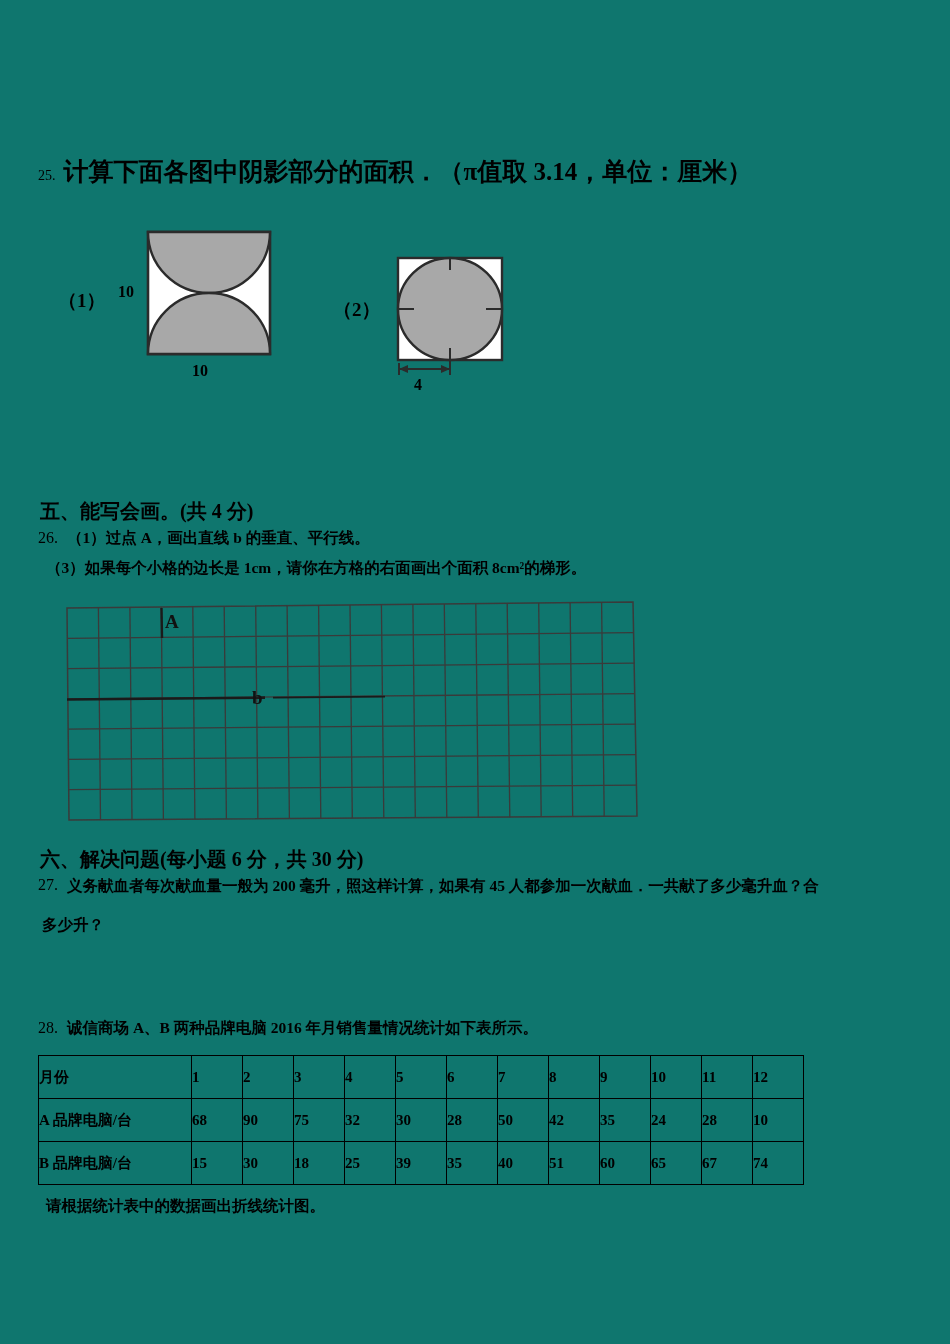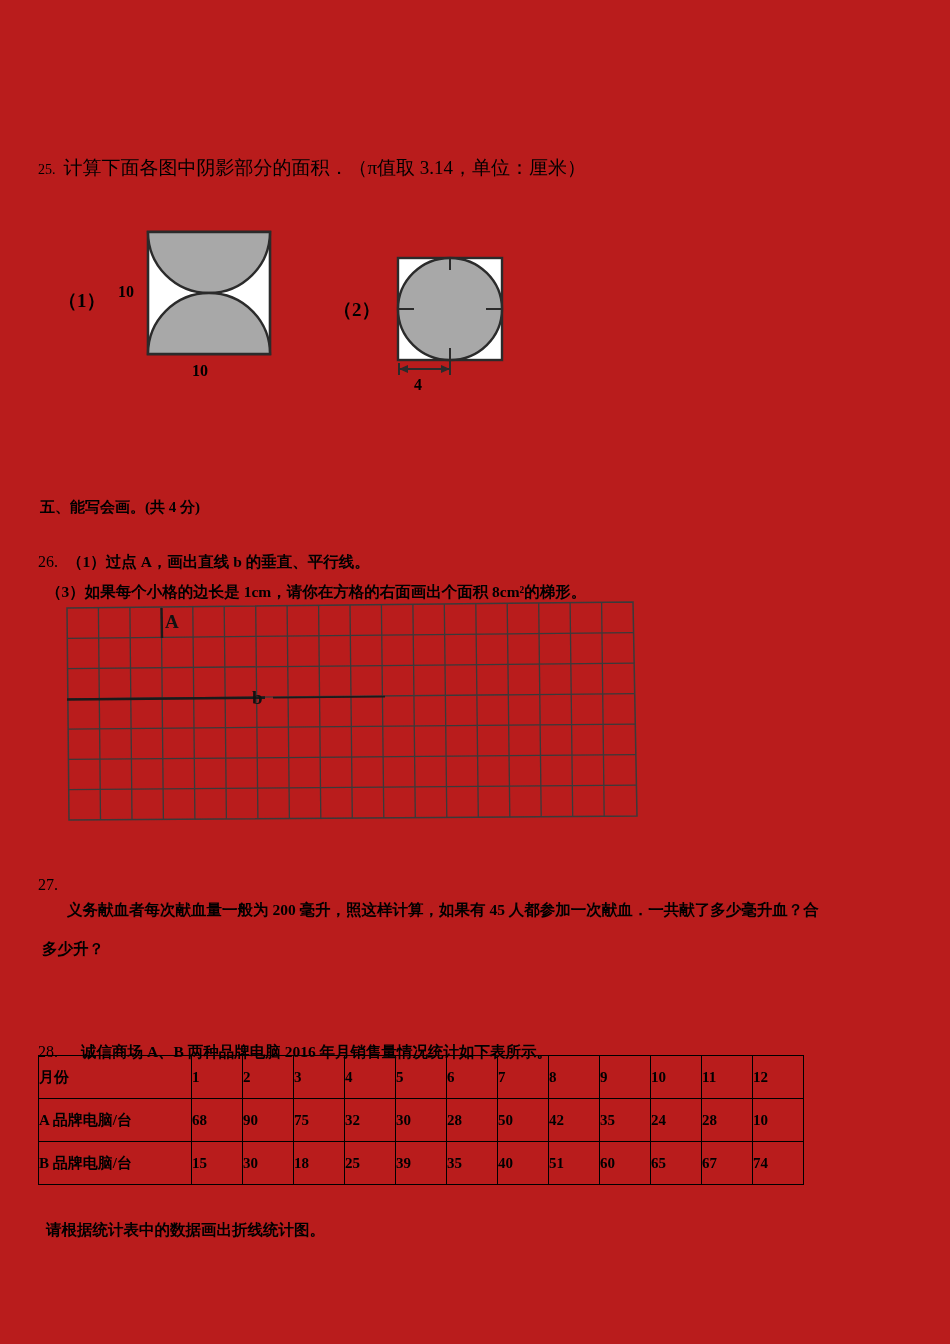--- a/index.html
+++ b/index.html
@@ -8,50 +8,49 @@
     background: #ffffff;
   }
   body {
     font-family: "Liberation Serif", "DejaVu Serif", serif;
     color: #000000;
   }
   #page {
     position: relative;
     width: 950px;
     height: 1344px;
-    background: #b91c1c;
+    background: #0f766e;
     overflow: hidden;
   }
 
   
   .qnum {
     font-family: "Liberation Serif", serif;
     font-size: 16px;
     letter-spacing: 0px;
   }
   .section-head {
     font-family: "Liberation Serif", "DejaVu Serif", serif;
-    font-size: 15px;
+    font-size: 20px;
     font-weight: bold;
     white-space: nowrap;
   }
   .small-body {
     font-family: "Liberation Serif", "DejaVu Serif", serif;
     font-size: 15.5px;
     font-weight: bold;
     white-space: nowrap;
-    margin-top: 24px;
   }
 
   .abs { position: absolute; }
 
   
   #q25-row { left: 38px; top: 155px; display: flex; align-items: baseline; }
   #q25-row .qnum { margin-right: 8px; font-weight: normal; font-size: 14px; }
-  #q25-text { font-size: 19px; font-weight: normal; white-space: nowrap; }
+  #q25-text { font-size: 25px; font-weight: bold; white-space: nowrap; }
 
   
   #fig-area { left: 0px; top: 215px; width: 950px; height: 180px; }
   .fig-label {
     font-family: "Liberation Serif", serif;
     font-size: 19px;
     font-weight: bold;
   }
   .dim-text {
     font-family: "Liberation Serif", serif;
@@ -68,21 +67,21 @@
   
   #grid-wrap { left: 55px; top: 592px; }
 
   
   #sec6-head { left: 40px; top: 846px; }
   #q27-row { left: 38px; top: 876px; display: flex; align-items: flex-start; }
   #q27-row .qnum { margin-right: 9px; font-weight: normal; }
   #q27-cont { left: 42px; top: 915px; }
 
   #q28-row { left: 38px; top: 1018px; display: flex; align-items: baseline; }
-  #q28-row .qnum { margin-right: 23px; font-weight: normal; }
+  #q28-row .qnum { margin-right: 9px; font-weight: normal; }
 
   
   #data-table-wrap { left: 38px; top: 1055px; }
   table.datatable {
     border-collapse: collapse;
     table-layout: fixed;
     font-family: "Liberation Serif", "DejaVu Serif", serif;
     font-size: 15px;
     font-weight: bold;
   }
@@ -209,20 +208,21 @@
 
       <line x1="12" y1="107.5" x2="210" y2="105.6" stroke="#1a1a1a" stroke-width="2.6"></line>
       <line x1="218" y1="105.6" x2="330" y2="104.6" stroke="#1a1a1a" stroke-width="1.6"></line>
 
       <line x1="106.5" y1="16" x2="107" y2="46" stroke="#1a1a1a" stroke-width="2.4"></line>
       <text x="110" y="36" font-family="Liberation Serif, serif" font-size="19" font-weight="bold" fill="#111">A</text>
       <text x="197" y="112" font-family="Liberation Serif, serif" font-size="19" font-weight="bold" fill="#111">b</text>
     </svg>
   </div>
 
+  <div class="abs section-head" id="sec6-head">六、解决问题(每小题 6 分，共 30 分)</div>
 
   <div class="abs" id="q27-row">
     <span class="qnum">27.</span>
     <span class="small-body">义务献血者每次献血量一般为 200 毫升，照这样计算，如果有 45 人都参加一次献血．一共献了多少毫升血？合</span>
   </div>
   <div class="abs small-body" id="q27-cont">多少升？</div>
 
   <div class="abs" id="q28-row">
     <span class="qnum">28.</span>
     <span class="small-body">诚信商场 A、B 两种品牌电脑 2016 年月销售量情况统计如下表所示。</span>

